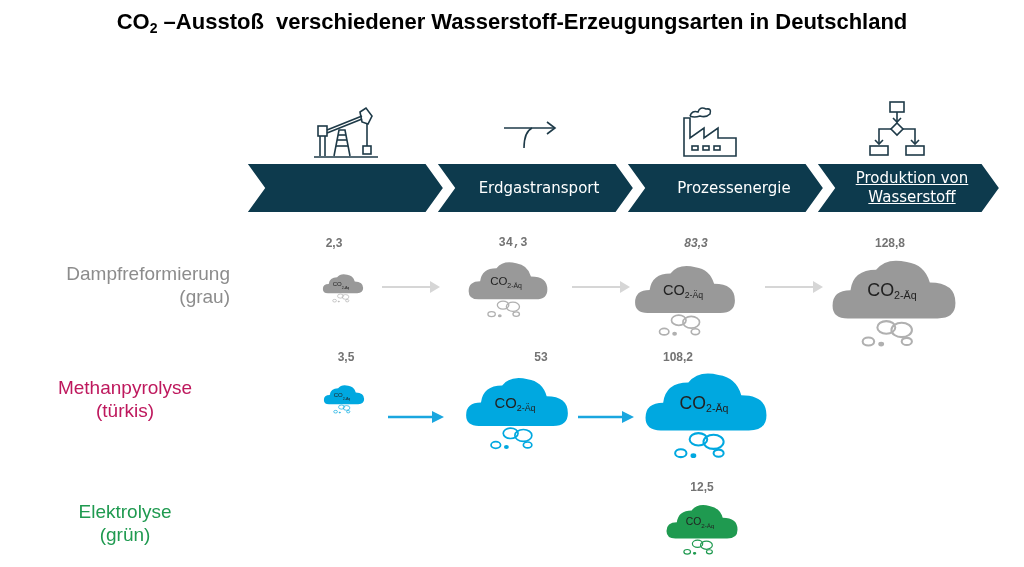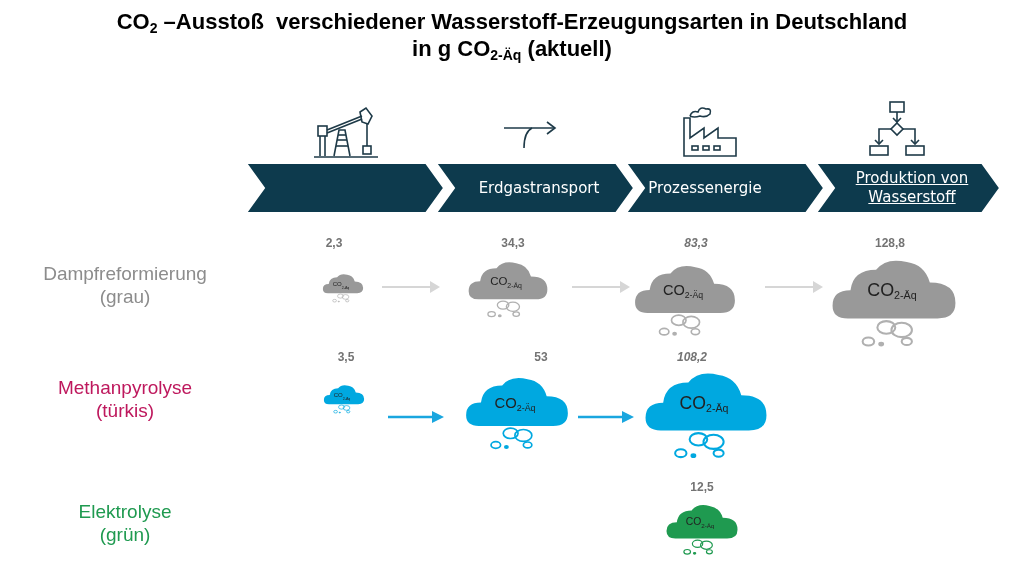--- a/index.html
+++ b/index.html
@@ -13,21 +13,20 @@
   .val { position:absolute; font-weight:bold; font-size:12px; text-align:center; width:60px; color:#737373; }
   .cloud-text { position:absolute; left:0; right:0; text-align:center; color:#222; font-family:"Liberation Sans", sans-serif; }
   .cloud-text sub { font-size:60%; vertical-align:-3px; line-height:0; }
   .arrow { position:absolute; }
 </style>
 </head>
 <body>
 
 <div class="title">
   <div><span>CO</span><sub>2</sub><span style="white-space:pre"> –Ausstoß  verschiedener Wasserstoff-Erzeugungsarten in Deutschland</span></div>
-  <div><span>in g CO</span><sub>2-Äq</sub><span> (aktuell)</span></div>
 </div>
 
 <svg class="icon" style="left:312px;top:104px" width="70" height="56" viewBox="0 0 70 56" fill="none" stroke="#1e3a48" stroke-width="1.6">
   <rect x="6" y="22" width="9" height="10"></rect>
   <line x1="8" y1="32" x2="8" y2="52"></line>
     <line x1="13" y1="32" x2="13" y2="52"></line>
   <line x1="15" y1="26" x2="50" y2="12"></line>
     <line x1="15" y1="29" x2="50" y2="15"></line>
   <path d="M48 8 L54 4 L60 12 L56 20 L50 18 Z"></path>
   <path d="M22 52 L27 26 L33 26 L38 52"></path>
@@ -69,51 +68,51 @@
 <div class="chev-wrap">
   <svg width="760" height="56" style="position:absolute;left:0;top:0">
     <polygon points="2,3 182,3 200,28 182,53 2,53 20,28" fill="#0d3a4d" stroke="#ffffff" stroke-width="2"></polygon>
     <polygon points="192,3 372,3 390,28 372,53 192,53 210,28" fill="#0d3a4d" stroke="#ffffff" stroke-width="2"></polygon>
     <polygon points="382,3 562,3 580,28 562,53 382,53 400,28" fill="#0d3a4d" stroke="#ffffff" stroke-width="2"></polygon>
     <polygon points="572,3 738,3 756,28 738,53 572,53 590,28" fill="#0d3a4d" stroke="#ffffff" stroke-width="2"></polygon>
   </svg>
   <div class="chev-label" style="left:210px;width:170px;">
       <div>Erdgastransport</div>
     </div>
-  <div class="chev-label" style="left:375px;width:172px;align-items:center;">
+  <div class="chev-label" style="left:404px;width:172px;align-items:center;">
       <div>Prozessenergie</div>
     </div>
   <div class="chev-label" style="left:588px;width:160px;text-decoration:underline;">
       <div>
         <div>Produktion von</div>
         <div>Wasserstoff</div>
       </div>
     </div>
 </div>
 
-<div class="row-label" style="left:20px;top:262px;width:210px;color:#8c8c8c;">
+<div class="row-label" style="left:20px;top:262px;width:210px;color:#8c8c8c;text-align:right;">
   <div>Dampfreformierung</div>
   <div>(grau)</div>
 </div>
 <div class="row-label" style="left:30px;top:376px;width:190px;color:#be185d;">
   <div>Methanpyrolyse</div>
   <div>(türkis)</div>
 </div>
 <div class="row-label" style="left:30px;top:500px;width:190px;color:#1f9a50;">
   <div>Elektrolyse</div>
   <div>(grün)</div>
 </div>
 
 <div class="val" style="left:304px;top:236px;">2,3</div>
-<div class="val" style="left:483px;top:236px;">34,3</div>
+<div class="val" style="left:483px;top:236px;font-family:Liberation Mono, monospace;">34,3</div>
 <div class="val" style="left:666px;top:236px;font-style:italic;">83,3</div>
 <div class="val" style="left:860px;top:236px;">128,8</div>
 <div class="val" style="left:316px;top:350px;">3,5</div>
 <div class="val" style="left:511px;top:350px;">53</div>
-<div class="val" style="left:662px;top:350px;font-style:italic;">108,2</div>
+<div class="val" style="left:648px;top:350px;">108,2</div>
 <div class="val" style="left:672px;top:480px;">12,5</div>
 
 <div id="clouds">
     <svg width="46" height="35.28" viewBox="0 0 100 84.00000000000001" style="position: absolute; left: 320px; top: 273.08px;">
       <path d="M14 48 Q2 48 2 38 Q2 26 16 26 Q18 10 36 10 Q44 0 60 4 Q74 6 78 20 Q98 20 98 36 Q98 48 84 48 Z" fill="#999999"></path>
       <ellipse cx="44" cy="55" rx="7" ry="4.8999999999999995" fill="none" stroke="#b0b0b0" stroke-width="1.6"></ellipse>
       <ellipse cx="56" cy="57" rx="8" ry="5.6" fill="none" stroke="#b0b0b0" stroke-width="1.6"></ellipse>
       <ellipse cx="30" cy="66" rx="4.5" ry="3.15" fill="none" stroke="#b0b0b0" stroke-width="1.6"></ellipse>
       <ellipse cx="40" cy="68" rx="1.5" ry="1.0499999999999998" fill="#b0b0b0" stroke="#b0b0b0" stroke-width="1.6"></ellipse>
       <ellipse cx="60" cy="66" rx="4" ry="2.8" fill="none" stroke="#b0b0b0" stroke-width="1.6"></ellipse>

